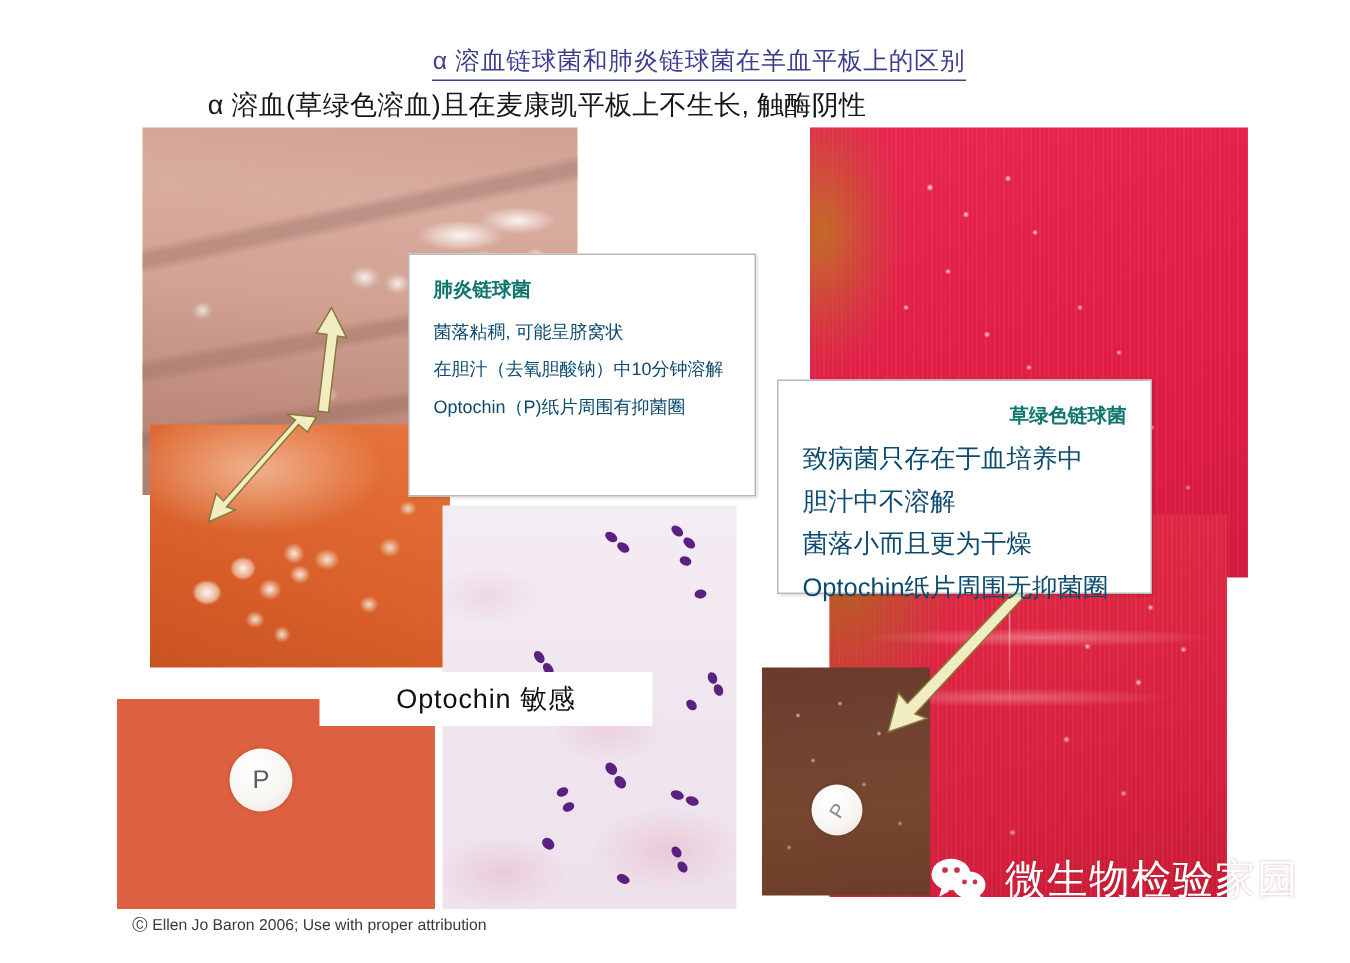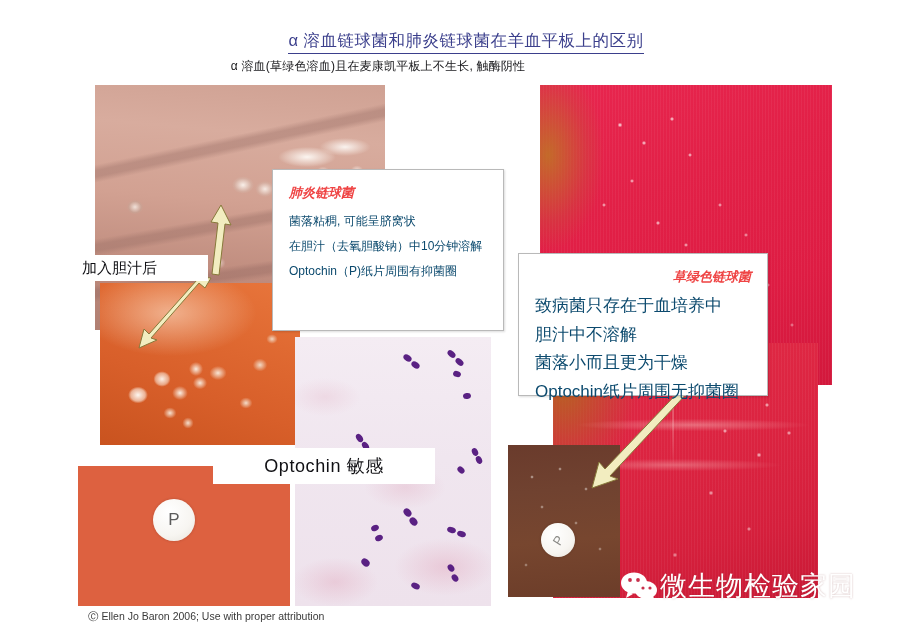--- a/index.html
+++ b/index.html
@@ -18,21 +18,21 @@
     display:inline-block;
     font-size:16.5px;
     color:#3b3f8c;
     letter-spacing:.5px;
     border-bottom:1.4px solid #3b3f8c;
     padding-bottom:1px;
     white-space:nowrap;
   }
   .title-sub{
     position:absolute;left:0;top:58px;width:716px;text-align:center;
-    font-size:12px;color:#17171a;letter-spacing:.2px;white-space:nowrap;padding-left:20px;
+    font-size:18px;color:#17171a;letter-spacing:.2px;white-space:nowrap;
   }
 
   
   .panel{position:absolute;overflow:hidden;}
 
   
   #panel-alpha-top{
     left:95px;top:85px;width:290px;height:245px;
     background:
       radial-gradient(ellipse 40px 14px at 212px 72px, rgba(255,252,248,.92) 0%, rgba(255,250,244,.25) 55%, rgba(0,0,0,0) 72%),
@@ -162,21 +162,21 @@
   #disk-p-right .disk-letter{font-size:13px;color:#8a8a86;transform:rotate(-58deg);}
 
   
   .callout{
     position:absolute;background:#ffffff;
     border:1px solid #b9b9b9;
     box-shadow:1px 1px 2px rgba(0,0,0,.14);
     padding:14px 16px 12px 16px;
     box-sizing:border-box;
   }
-  .callout .c-title{font-size:13px;color:#ef4444;margin:0 0 13px 0;white-space:nowrap;font-weight:600;font-style:italic;}
+  .callout .c-title{font-size:13px;color:#0f766e;margin:0 0 13px 0;white-space:nowrap;font-weight:600;}
   .callout .c-line{font-size:12px;color:#0c4a6e;margin:0 0 11px 0;white-space:nowrap;line-height:1.15;}
   .callout .c-line:last-child{margin-bottom:0;}
   #callout-pneumoniae{left:272px;top:169px;width:232px;height:162px;}
   #callout-viridans{left:518px;top:253px;width:250px;height:143px;}
   #callout-viridans .c-title{margin-bottom:10px;text-align:right;}
   #callout-viridans .c-line{margin-bottom:9px;font-size:17px;}
 
   
   .floating-label{
     position:absolute;background:#ffffff;color:#101014;
@@ -187,21 +187,21 @@
 
   
   .arrow-svg{position:absolute;overflow:visible;pointer-events:none;}
 
   
   #copyright{
     position:absolute;left:88px;top:610px;
     font-size:10.5px;color:#3a3a3a;white-space:nowrap;
   }
   
-  #watermark{position:absolute;left:620px;top:568px;display:flex;align-items:center;gap:0;}
+  #watermark{position:absolute;left:620px;top:568px;display:flex;align-items:center;gap:10px;}
   #watermark .wm-text{
     font-size:27px;color:#ffffff;letter-spacing:1px;white-space:nowrap;
     text-shadow:0 0 2px rgba(120,40,40,.35);
   }
   .wechat-icon{width:40px;height:32px;position:relative;flex:0 0 auto;}
 </style>
 </head>
 <body>
 
 <div id="slide">
@@ -263,21 +263,20 @@
   </svg>
 
   <svg class="arrow-svg" id="arrow-down-left" style="left:135px;top:276px;" width="80" height="75">
     <polygon points="76,2 70,12 64,7 16,62 22,64 4,72 9,53 14,58 62,4 56,0" fill="#f2edc0" stroke="#87793a" stroke-width="1"></polygon>
   </svg>
 
   <svg class="arrow-svg" id="arrow-resistant" style="left:580px;top:384px;" width="130" height="110">
     <polygon points="124,2 117,13 110,6 30,92 38,95 12,104 19,78 25,85 106,0 118,0" fill="#f2edc0" stroke="#87793a" stroke-width="1"></polygon>
   </svg>
 
-  <div class="floating-label" id="label-bile">加入胆汁后</div>
 
   <div class="floating-label" id="label-optochin-sensitive">Optochin 敏感</div>
 
   <div class="callout" id="callout-pneumoniae">
     <div class="c-title">肺炎链球菌</div>
     <div class="c-line">菌落粘稠, 可能呈脐窝状</div>
     <div class="c-line">在胆汁（去氧胆酸钠）中10分钟溶解</div>
     <div class="c-line">Optochin（P)纸片周围有抑菌圈</div>
   </div>
 

